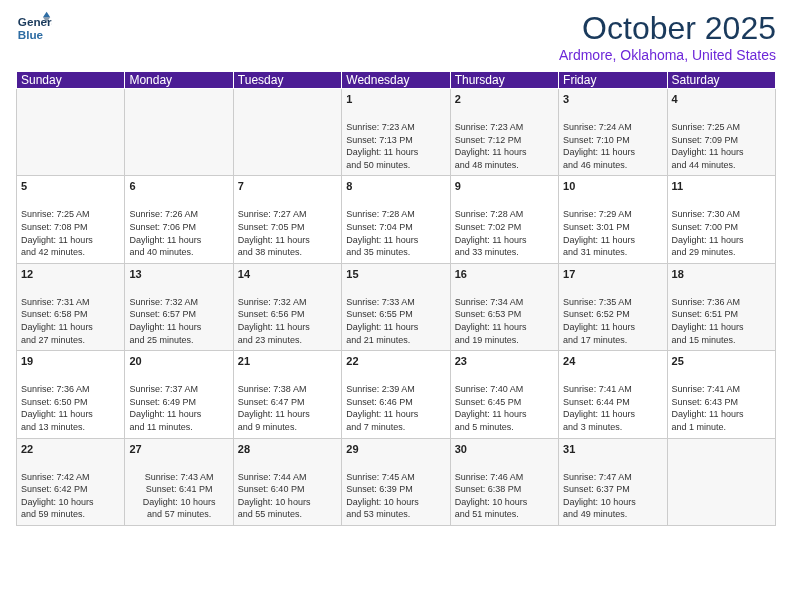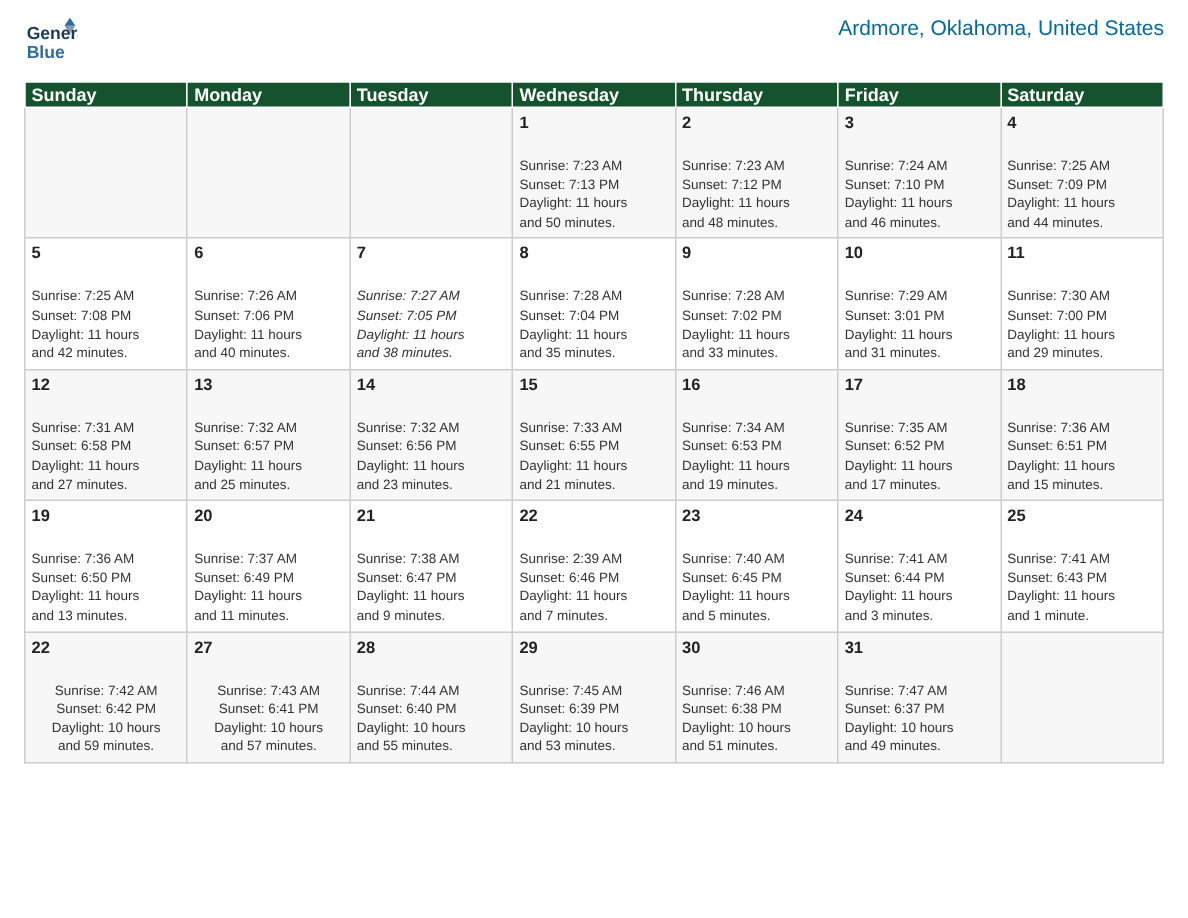--- a/index.html
+++ b/index.html
@@ -34,33 +34,33 @@
     .title-block {
       text-align: right;
     }
     .month-title {
       font-size: 32px;
       color: #1a3a5c;
       font-weight: normal;
     }
     .location {
       font-size: 14px;
-      color: #0369a1;
+      color: #6d28d9;
       text-align: right;
     }
     table {
       width: 100%;
       border-collapse: collapse;
       table-layout: fixed;
     }
     thead th {
-      background-color: #14532d;
+      background-color: #4c1d95;
       color: #fff;
       font-size: 12px;
-      font-weight: bold;
+      font-weight: normal;
       padding: 1px 4px;
       text-align: left;
       border: 1px solid #fff;
     }
     tbody td {
       border: 1px solid #ccc;
       vertical-align: top;
       padding: 4px 4px;
       font-size: 9.5px;
       color: #333;
@@ -97,20 +97,21 @@
   <div class="header">
     <div class="logo">
       <svg class="logo-icon" viewBox="0 0 40 40">
         <text x="2" y="18" font-size="13" font-weight="bold" fill="#1a3a5c" font-family="Arial">General</text>
         <text x="2" y="32" font-size="13" font-weight="bold" fill="#2e6da4" font-family="Arial">Blue</text>
         <polygon points="30,8 38,8 34,2" fill="#2e6da4"></polygon>
         <polygon points="30,8 38,8 34,14" fill="#1a3a5c" opacity="0.5"></polygon>
       </svg>
     </div>
     <div class="title-block">
+      <div class="month-title">October 2025</div>
       <div class="location">Ardmore, Oklahoma, United States</div>
     </div>
   </div>
 
   <table>
     <thead>
       <tr>
         <th>Sunday</th>
         <th>Monday</th>
         <th>Tuesday</th>
@@ -164,21 +165,21 @@
           </td>
           <td>
             <span class="day-num">6</span>
             <div class="day-info" style="white-space: pre-line;">Sunrise: 7:26 AM
 Sunset: 7:06 PM
 Daylight: 11 hours
 and 40 minutes.</div>
           </td>
           <td>
             <span class="day-num">7</span>
-            <div class="day-info" style="white-space: pre-line; font-style: italic;">Sunrise: 7:27 AM
+            <div class="day-info" style="white-space: pre-line;">Sunrise: 7:27 AM
 Sunset: 7:05 PM
 Daylight: 11 hours
 and 38 minutes.</div>
           </td>
           <td>
             <span class="day-num">8</span>
             <div class="day-info" style="white-space: pre-line;">Sunrise: 7:28 AM
 Sunset: 7:04 PM
 Daylight: 11 hours
 and 35 minutes.</div>
@@ -303,21 +304,21 @@
             <span class="day-num">25</span>
             <div class="day-info" style="white-space: pre-line;">Sunrise: 7:41 AM
 Sunset: 6:43 PM
 Daylight: 11 hours
 and 1 minute.</div>
           </td>
         </tr>
         <tr>
           <td>
             <span class="day-num">22</span>
-            <div class="day-info" style="white-space: pre-line; text-align: center;">Sunrise: 7:42 AM
+            <div class="day-info" style="white-space: pre-line;">Sunrise: 7:42 AM
 Sunset: 6:42 PM
 Daylight: 10 hours
 and 59 minutes.</div>
           </td>
           <td>
             <span class="day-num">27</span>
             <div class="day-info" style="white-space: pre-line; text-align: center;">Sunrise: 7:43 AM
 Sunset: 6:41 PM
 Daylight: 10 hours
 and 57 minutes.</div>

